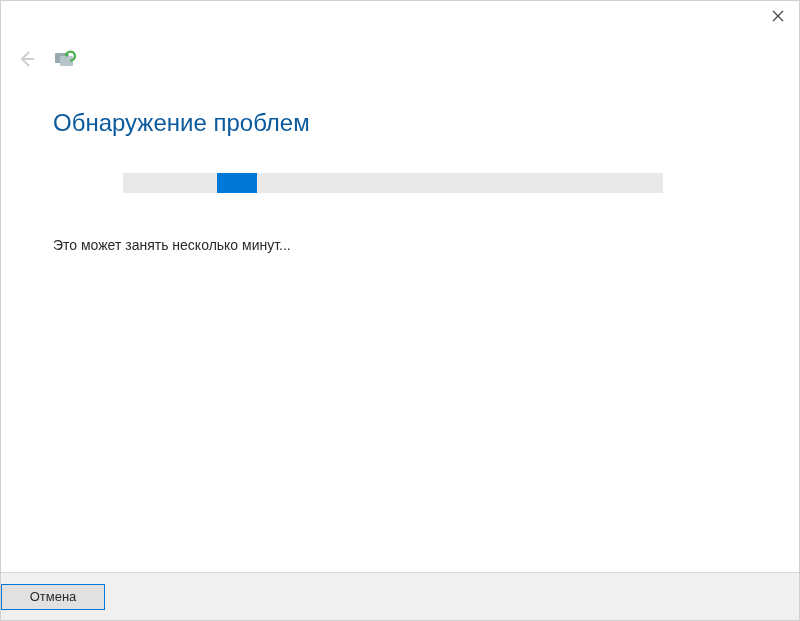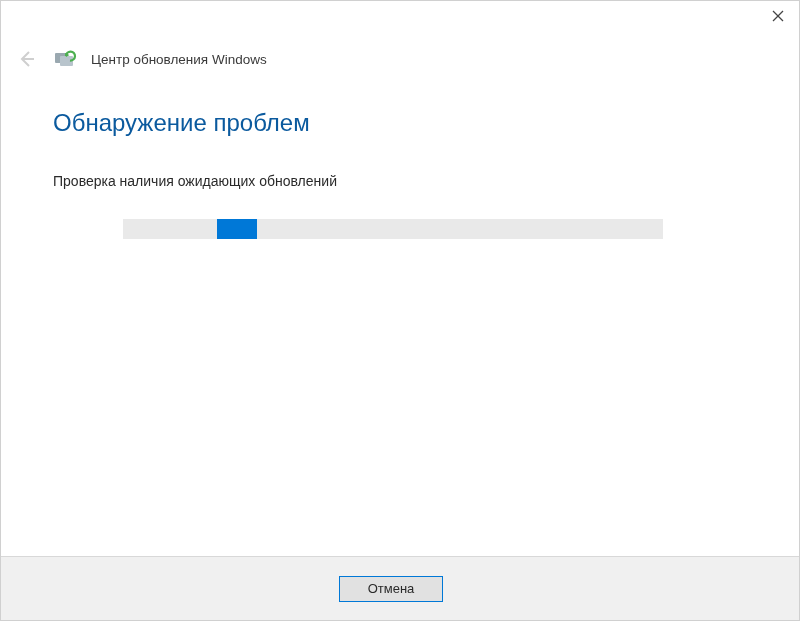--- a/index.html
+++ b/index.html
@@ -121,25 +121,25 @@
     }
     .hint-text {
       font-size: 14px;
       color: #2a2a2a;
     }
     .footer {
       position: absolute;
       bottom: 0;
       left: 0;
       right: 0;
-      height: 64px;
+      height: 48px;
       background: #f0f0f0;
       border-top: 1px solid #d8d8d8;
       display: flex;
-      justify-content: center;
+      justify-content: flex-start;
       align-items: center;
       padding-right: 18px;
     }
     .cancel-btn {
       min-width: 104px;
       height: 26px;
       background: #e1e1e1;
       border: 1px solid #0078d7;
       font-size: 13px;
       font-family: inherit;
@@ -168,26 +168,25 @@
     </svg>
   </div>
   <div class="update-icon">
     <div class="box1"></div>
     <div class="box2"></div>
     <svg class="arrow" viewBox="0 0 13 13">
       <path d="M2 6 A4.5 4.5 0 1 1 6 10.5" fill="none" stroke="#4caf50" stroke-width="2.2"></path>
       <path d="M1 3 L2 7 L5.5 5 Z" fill="#4caf50"></path>
     </svg>
   </div>
-  <div class="app-title">Центр обновления Windows</div>
 </div>
 
 <div class="content">
   <h1 class="heading">Обнаружение проблем</h1>
-  <div class="status-text">Проверка наличия ожидающих обновлений</div>
   <div class="progress-track">
     <div class="progress-chunk"></div>
   </div>
+  <div class="hint-text">Это может занять несколько минут...</div>
 </div>
 
 <div class="footer">
   <button class="cancel-btn">Отмена</button>
 </div>
 
 </body></html>

